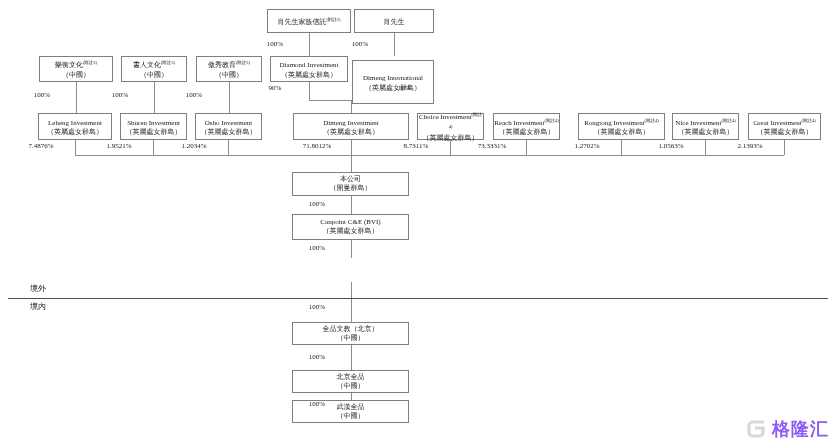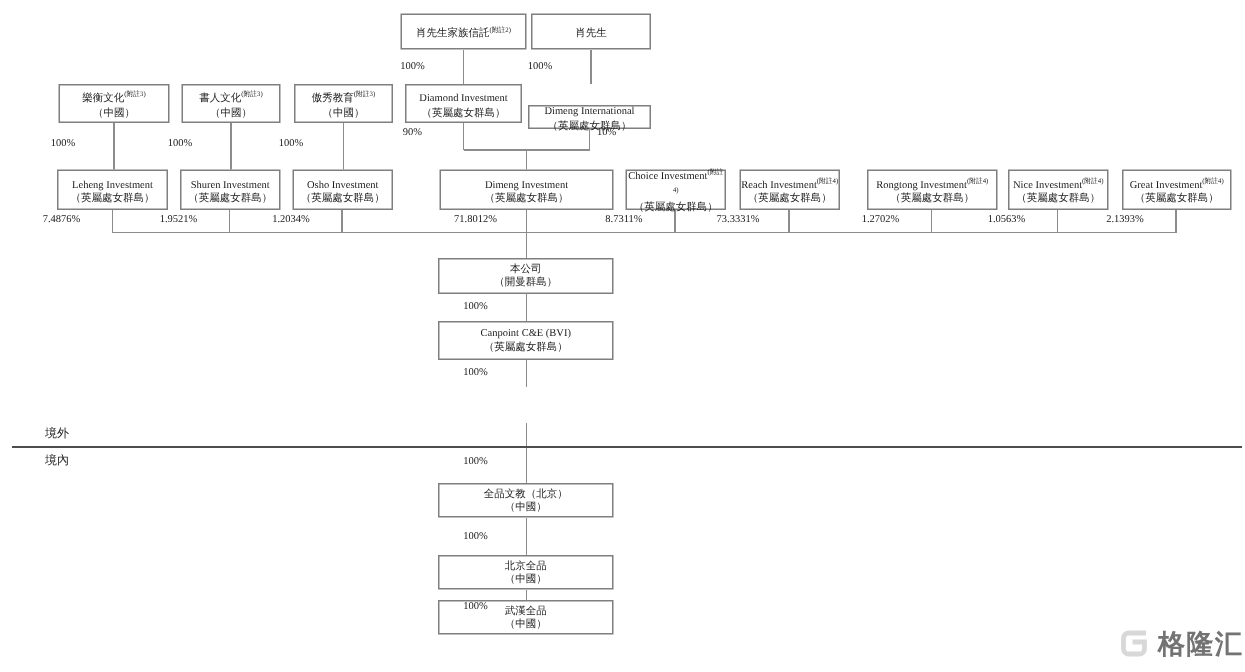--- a/index.html
+++ b/index.html
@@ -10,21 +10,21 @@
   .box {
     position:absolute; border:1px solid #7f7f7f; background:#fff;
     display:flex; flex-direction:column; justify-content:center; align-items:center;
     text-align:center; font-size:7px; line-height:9px; color:#1a1a1a; z-index:2;
   }
   .box .nm sup { font-size:4.5px; vertical-align:super; }
   .pct { position:absolute; font-size:7px; line-height:8px; color:#1a1a1a; width:60px; z-index:2; }
   .pct.r { text-align:center; }
   .side-label { position:absolute; font-size:8px; line-height:9px; color:#1a1a1a; z-index:2; }
   .watermark { position:absolute; left:744px; top:417px; display:flex; align-items:center; gap:4px; z-index:1; }
-  .wm-text { font-family:"Liberation Sans","DejaVu Sans",sans-serif; font-weight:bold; font-size:18px; color:#737373; letter-spacing:1px; }
+  .wm-text { font-family:"Liberation Sans","DejaVu Sans",sans-serif; font-weight:bold; font-size:18px; color:#8b5cf6; letter-spacing:1px; }
 </style>
 </head>
 <body>
 
 <div class="stage">
 
   <svg class="wires" viewBox="0 0 830 448" shape-rendering="crispEdges">
     <g stroke="#8c8c8c" stroke-width="1" fill="none">
       <path d="M309 33 V56"></path>
         <path d="M394 33 V56"></path>
@@ -73,21 +73,21 @@
     <div>（中國）</div>
   </div>
   <div class="box" style="left:196px;top:56px;width:66px;height:26px">
     <div class="nm"><span>傲秀教育</span><sup>(附註3)</sup></div>
     <div>（中國）</div>
   </div>
   <div class="box" style="left:270px;top:56px;width:78px;height:26px">
     <div class="nm"><span>Diamond Investment</span><sup></sup></div>
     <div>（英屬處女群島）</div>
   </div>
-  <div class="box" style="left:352px;top:70px;width:82px;height:16px">
+  <div class="box" style="left:352px;top:60px;width:82px;height:44px">
     <div class="nm"><span>Dimeng International</span><sup></sup></div>
     <div>（英屬處女群島）</div>
   </div>
 
   <div class="box" style="left:38px;top:113px;width:74px;height:27px">
     <div class="nm"><span>Leheng Investment</span><sup></sup></div>
     <div>（英屬處女群島）</div>
   </div>
   <div class="box" style="left:120px;top:113px;width:67px;height:27px">
     <div class="nm"><span>Shuren Investment</span><sup></sup></div>

